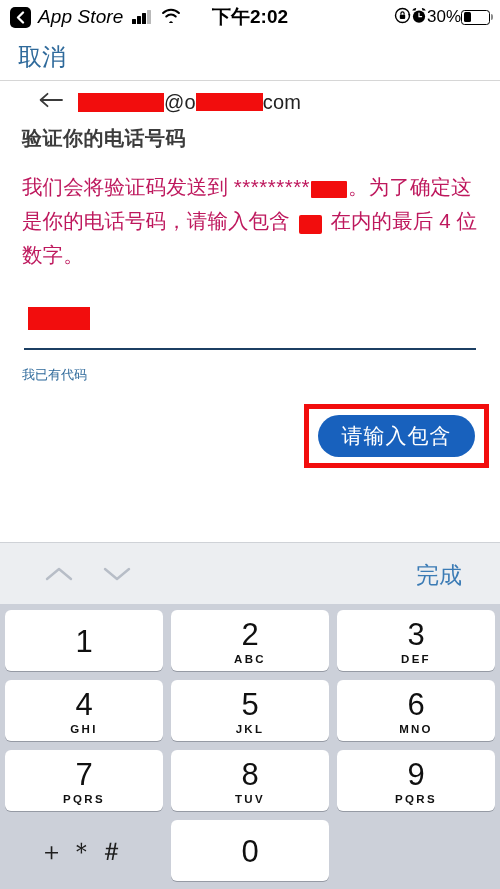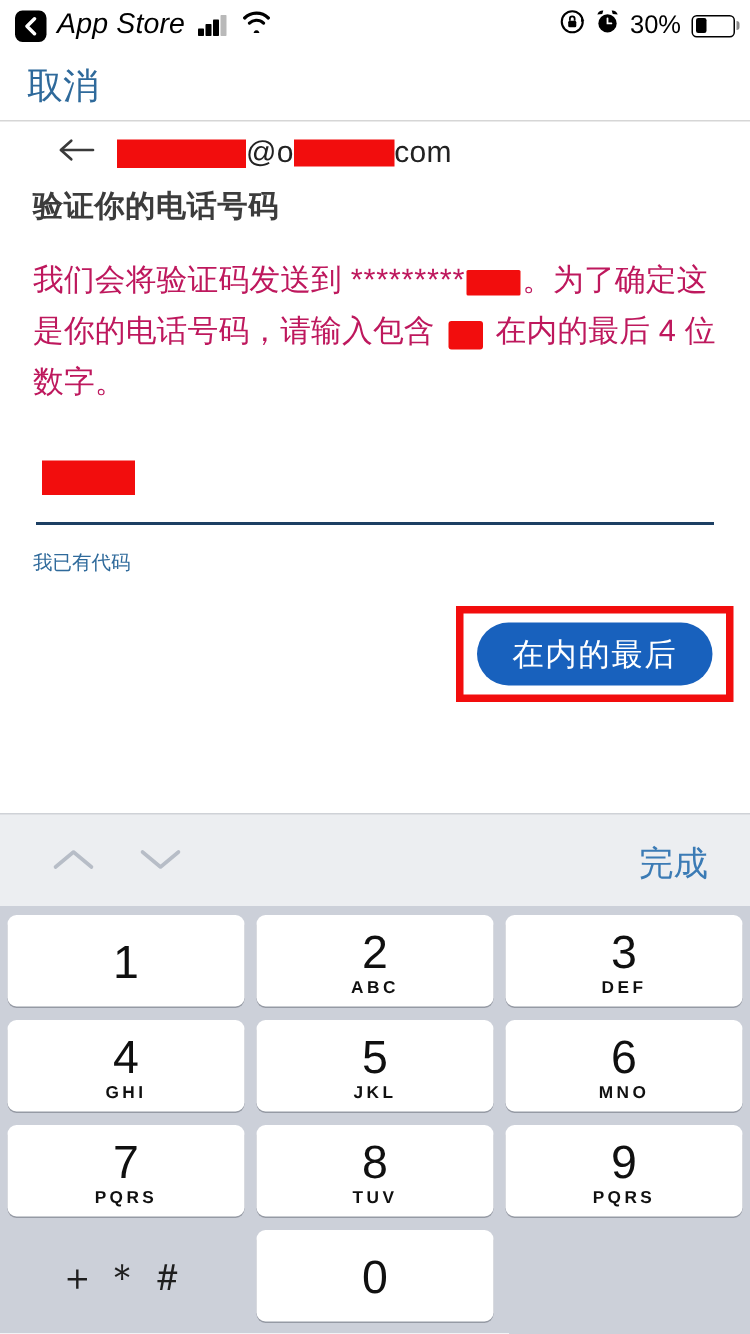--- a/index.html
+++ b/index.html
@@ -81,21 +81,20 @@
     font-size: 19px;
     font-weight: bold;
     color: #000;
     pointer-events: none;
   }
 
   .status-right {
     margin-left: auto;
     display: flex;
     align-items: center;
-    gap: 7px;
     flex: 0 0 auto;
     position: relative;
     z-index: 2;
   }
   .batt-pct { font-size: 17px; color: #000; }
   .battery {
     width: 29px; height: 15px;
     border: 1.6px solid #000;
     border-radius: 3.5px;
     position: relative;
@@ -254,21 +253,21 @@
 
   
   .kb-accessory {
     position: absolute;
     left: 0; top: 542px;
     width: 500px; height: 66px;
     background: #eceef1;
     border-top: 1px solid #cfd2d7;
     display: flex;
     align-items: center;
-    padding: 0 22px;
+    padding: 0 32px;
   }
   .chev-group { display: flex; gap: 28px; padding-left: 12px; }
   .chev { cursor: pointer; }
   .kb-done {
     margin-left: auto;
     font-size: 23px;
     color: #3b7bb5;
     cursor: pointer;
     padding-right: 6px;
   }
@@ -391,20 +390,21 @@
       </span>
       <span class="wifi">
         <svg width="20" height="15" viewBox="0 0 20 15">
           <path d="M10 13.2 a1.9 1.9 0 1 0 0.01 0" fill="#000"></path>
           <path d="M5.3 8.4 a6.8 6.8 0 0 1 9.4 0" fill="none" stroke="#000" stroke-width="2.1" stroke-linecap="round"></path>
           <path d="M2.1 5.0 a11.3 11.3 0 0 1 15.8 0" fill="none" stroke="#000" stroke-width="2.1" stroke-linecap="round"></path>
         </svg>
       </span>
     </div>
 
+    <div class="status-center">下午2:02</div>
 
     <div class="status-right">
       <span>
         <svg width="17" height="17" viewBox="0 0 17 17">
           <circle cx="8.5" cy="8.5" r="7" fill="none" stroke="#000" stroke-width="1.4"></circle>
           <rect x="5.8" y="7.8" width="5.4" height="4.3" rx="1" fill="#000"></rect>
           <path d="M6.9 7.8 V6.5 a1.6 1.6 0 0 1 3.2 0 V7.8" fill="none" stroke="#000" stroke-width="1.2"></path>
           <path d="M14.5 6.2 l2.1 1.3 -2.3 1.1 z" fill="#000"></path>
         </svg>
       </span>
@@ -454,21 +454,21 @@
 
     <div class="field">
       <span class="field-value"></span>
       <span class="field-underline"></span>
     </div>
 
     <span class="have-code">我已有代码</span>
   </div>
 
   <div class="annotation-box"></div>
-  <button class="send-button">在内的最后</button>
+  <button class="send-button">请输入包含</button>
 
   <div class="kb-accessory">
     <div class="chev-group">
       <span class="chev">
         <svg width="30" height="18" viewBox="0 0 30 18">
           <path d="M3 14 L15 4 L27 14" fill="none" stroke="#b7bdc7" stroke-width="2.4" stroke-linecap="round" stroke-linejoin="round"></path>
         </svg>
       </span>
       <span class="chev">
         <svg width="30" height="18" viewBox="0 0 30 18">

